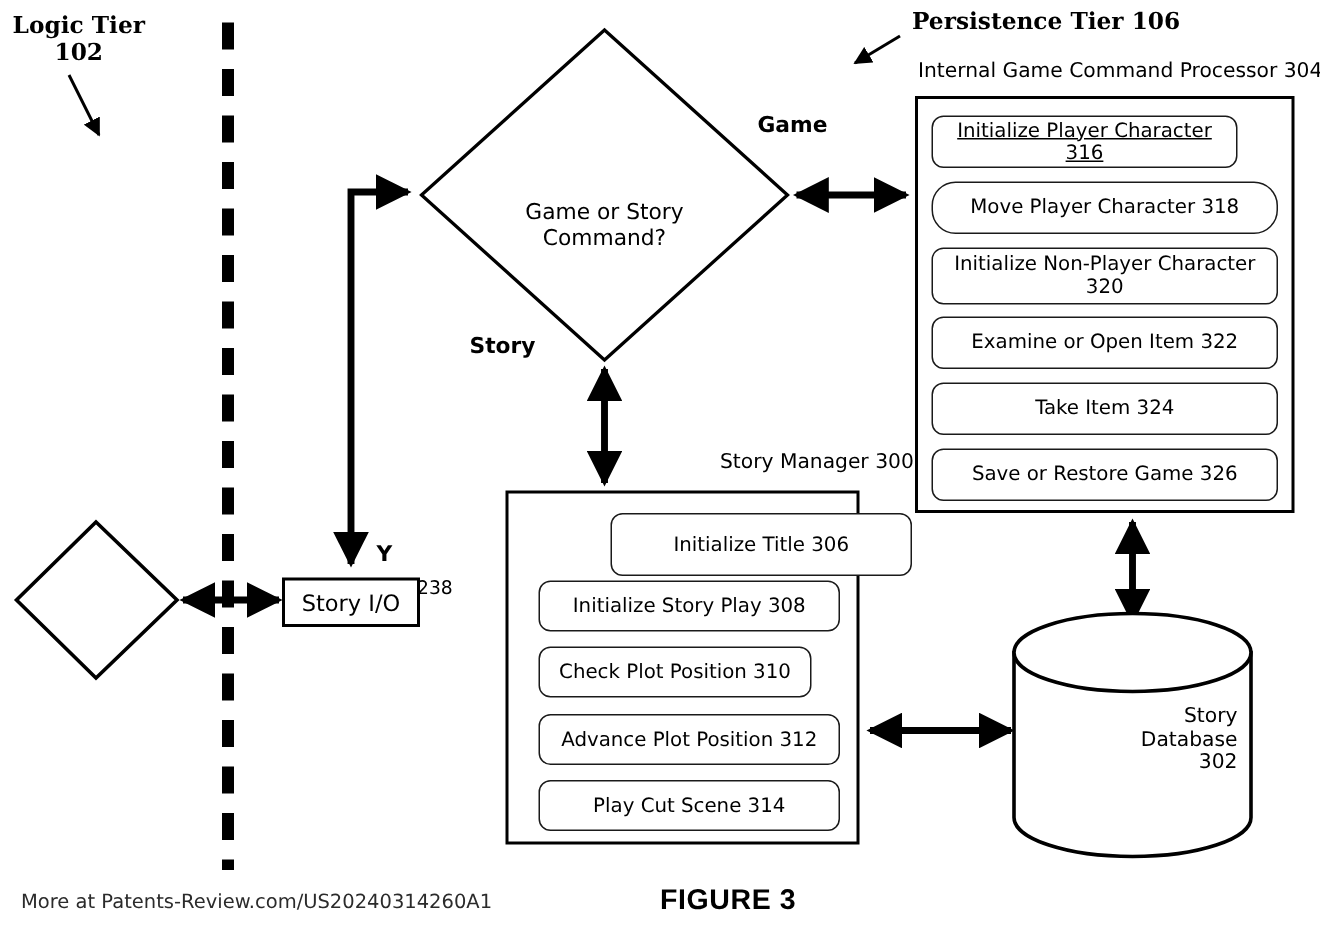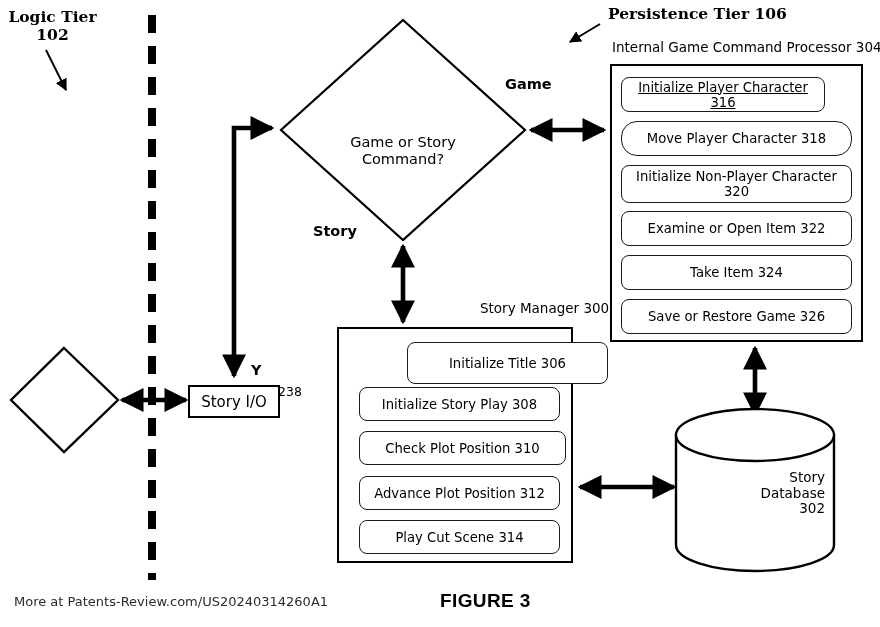--- a/index.html
+++ b/index.html
@@ -208,21 +208,21 @@
   </div>
 
   <div class="outer-box" style="left:337px; top:327px; width:236px; height:236px;"></div>
 
   <div class="proc-box" style="left:359px; top:342px; width:201px; height:42px;margin-left:48px;">
     <span class="node-text">Initialize Title 306</span>
   </div>
   <div class="proc-box" style="left:359px; top:387px; width:201px; height:34px;">
     <span class="node-text">Initialize Story Play 308</span>
   </div>
-  <div class="proc-box" style="left:359px; top:431px; width:207px; height:34px;">
+  <div class="proc-box" style="left:359px; top:431px; width:182px; height:34px;">
     <span class="node-text">Check Plot Position 310</span>
   </div>
   <div class="proc-box" style="left:359px; top:476px; width:201px; height:34px;">
     <span class="node-text">Advance Plot Position 312</span>
   </div>
   <div class="proc-box" style="left:359px; top:520px; width:201px; height:34px;">
     <span class="node-text">Play Cut Scene 314</span>
   </div>
 
   <div class="lbl fig-caption" style="left:440px; top:590px;">FIGURE 3</div>

